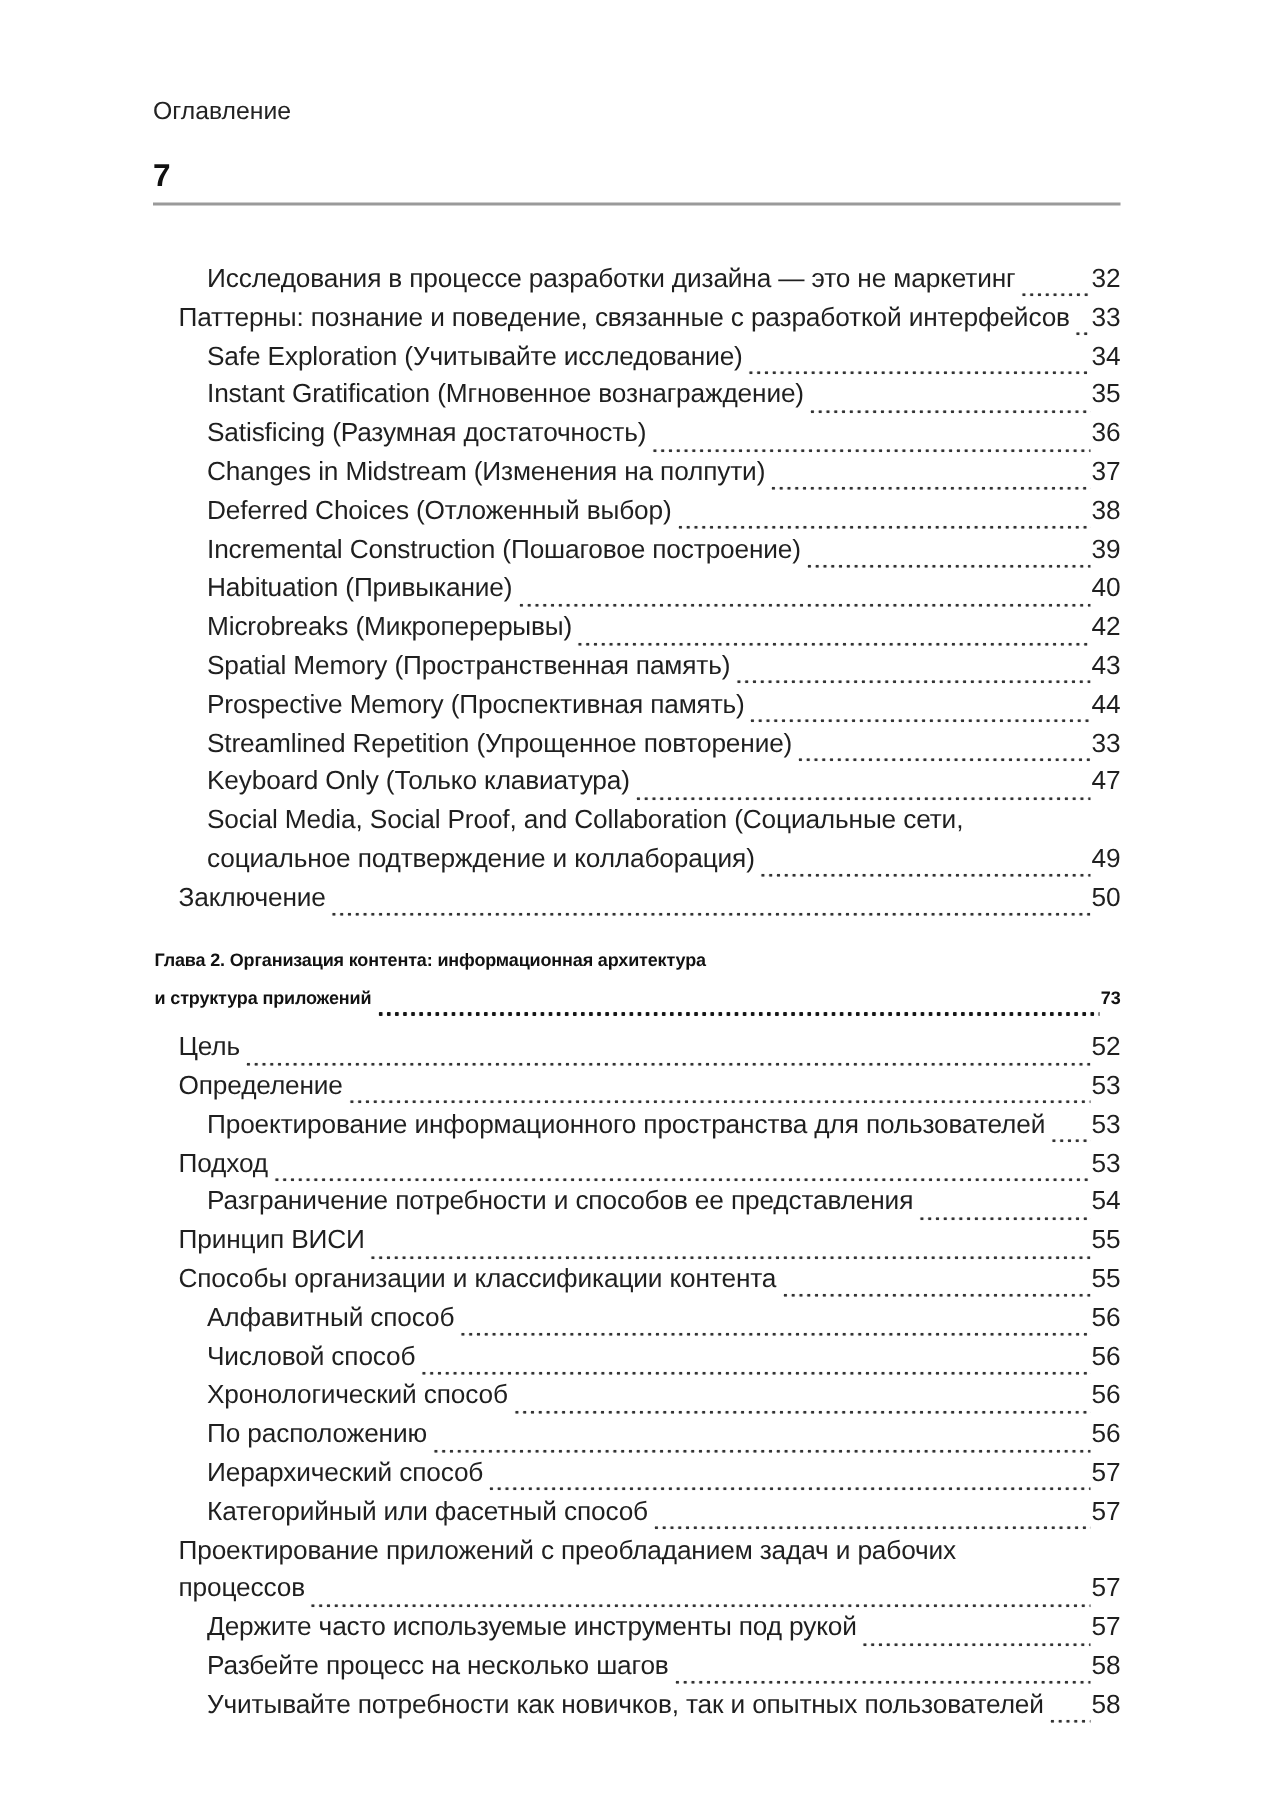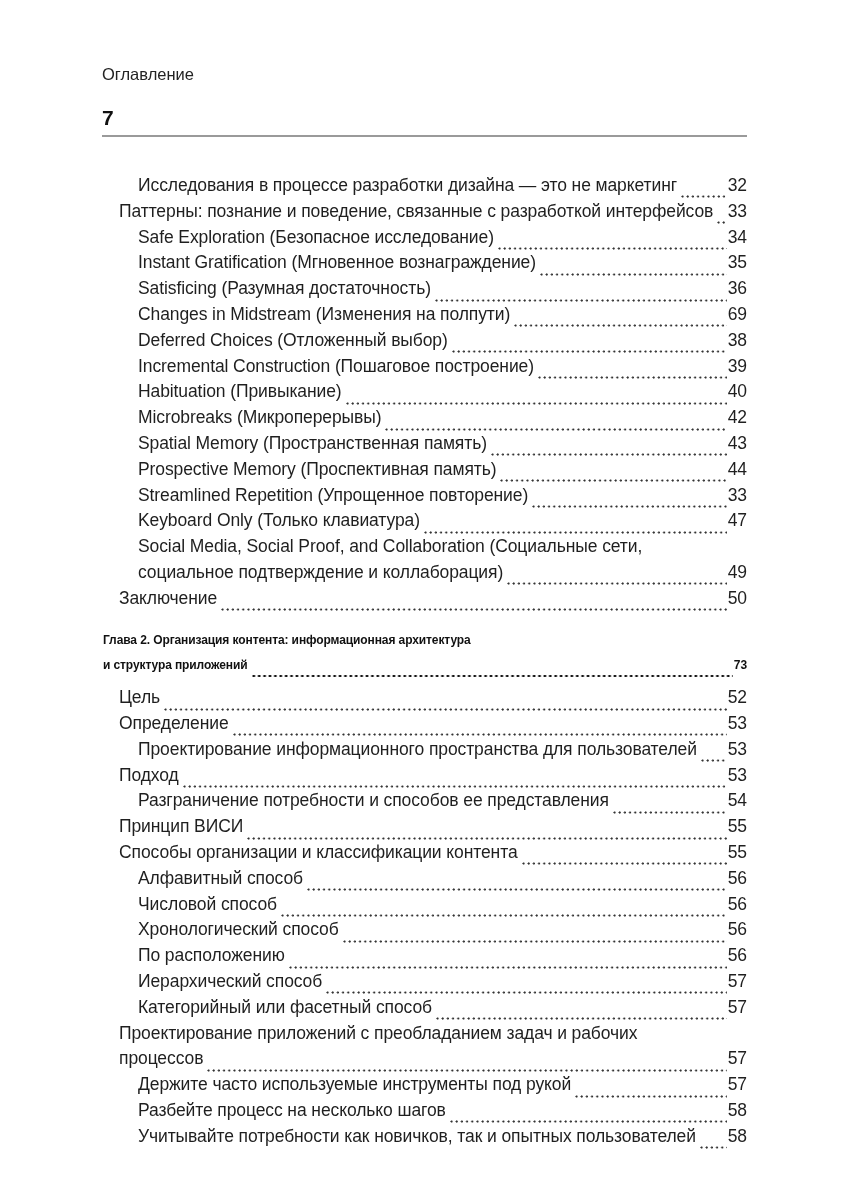--- a/index.html
+++ b/index.html
@@ -112,41 +112,41 @@
     <span class="toc-page">32</span>
   </div>
 
   <div class="toc-row lvl1">
     <span class="toc-label">Паттерны: познание и поведение, связанные с разработкой интерфейсов</span>
     <span class="leader"></span>
     <span class="toc-page">33</span>
   </div>
 
   <div class="toc-row lvl2">
-    <span class="toc-label">Safe Exploration (Безопасное исследование)</span>
+    <span class="toc-label">Safe Exploration (Учитывайте исследование)</span>
     <span class="leader"></span>
     <span class="toc-page">34</span>
   </div>
 
   <div class="toc-row lvl2">
     <span class="toc-label">Instant Gratification (Мгновенное вознаграждение)</span>
     <span class="leader"></span>
     <span class="toc-page">35</span>
   </div>
 
   <div class="toc-row lvl2">
     <span class="toc-label">Satisficing (Разумная достаточность)</span>
     <span class="leader"></span>
     <span class="toc-page">36</span>
   </div>
 
   <div class="toc-row lvl2">
     <span class="toc-label">Changes in Midstream (Изменения на полпути)</span>
     <span class="leader"></span>
-    <span class="toc-page">69</span>
+    <span class="toc-page">37</span>
   </div>
 
   <div class="toc-row lvl2">
     <span class="toc-label">Deferred Choices (Отложенный выбор)</span>
     <span class="leader"></span>
     <span class="toc-page">38</span>
   </div>
 
   <div class="toc-row lvl2">
     <span class="toc-label">Incremental Construction (Пошаговое построение)</span>

